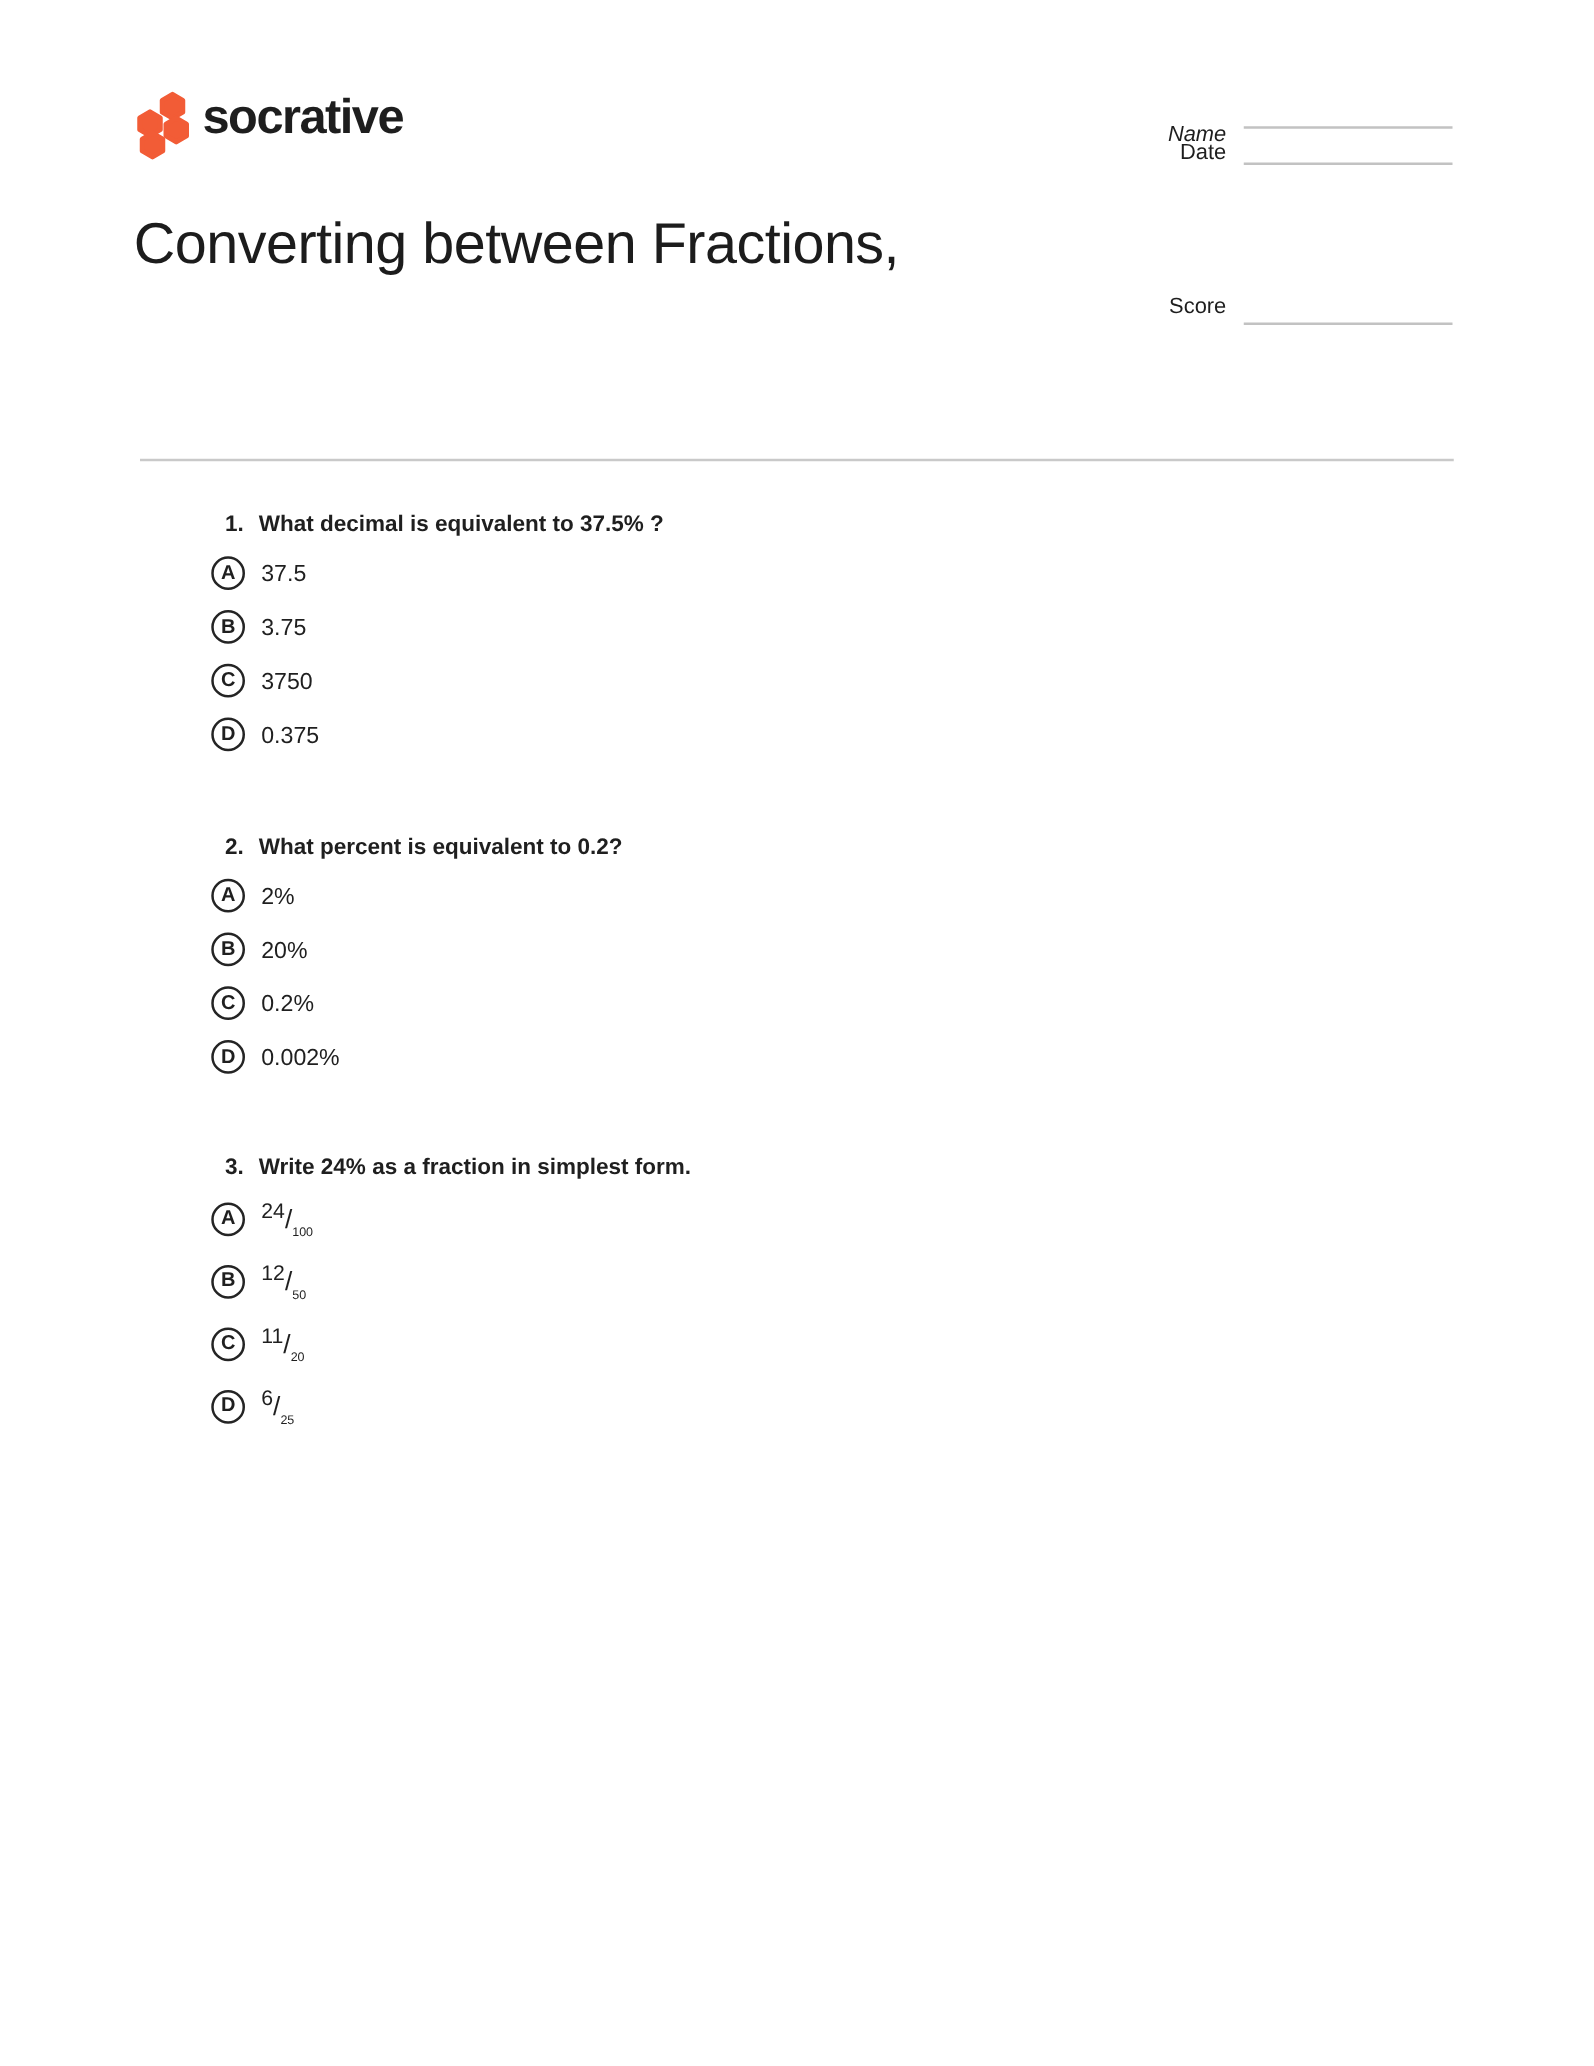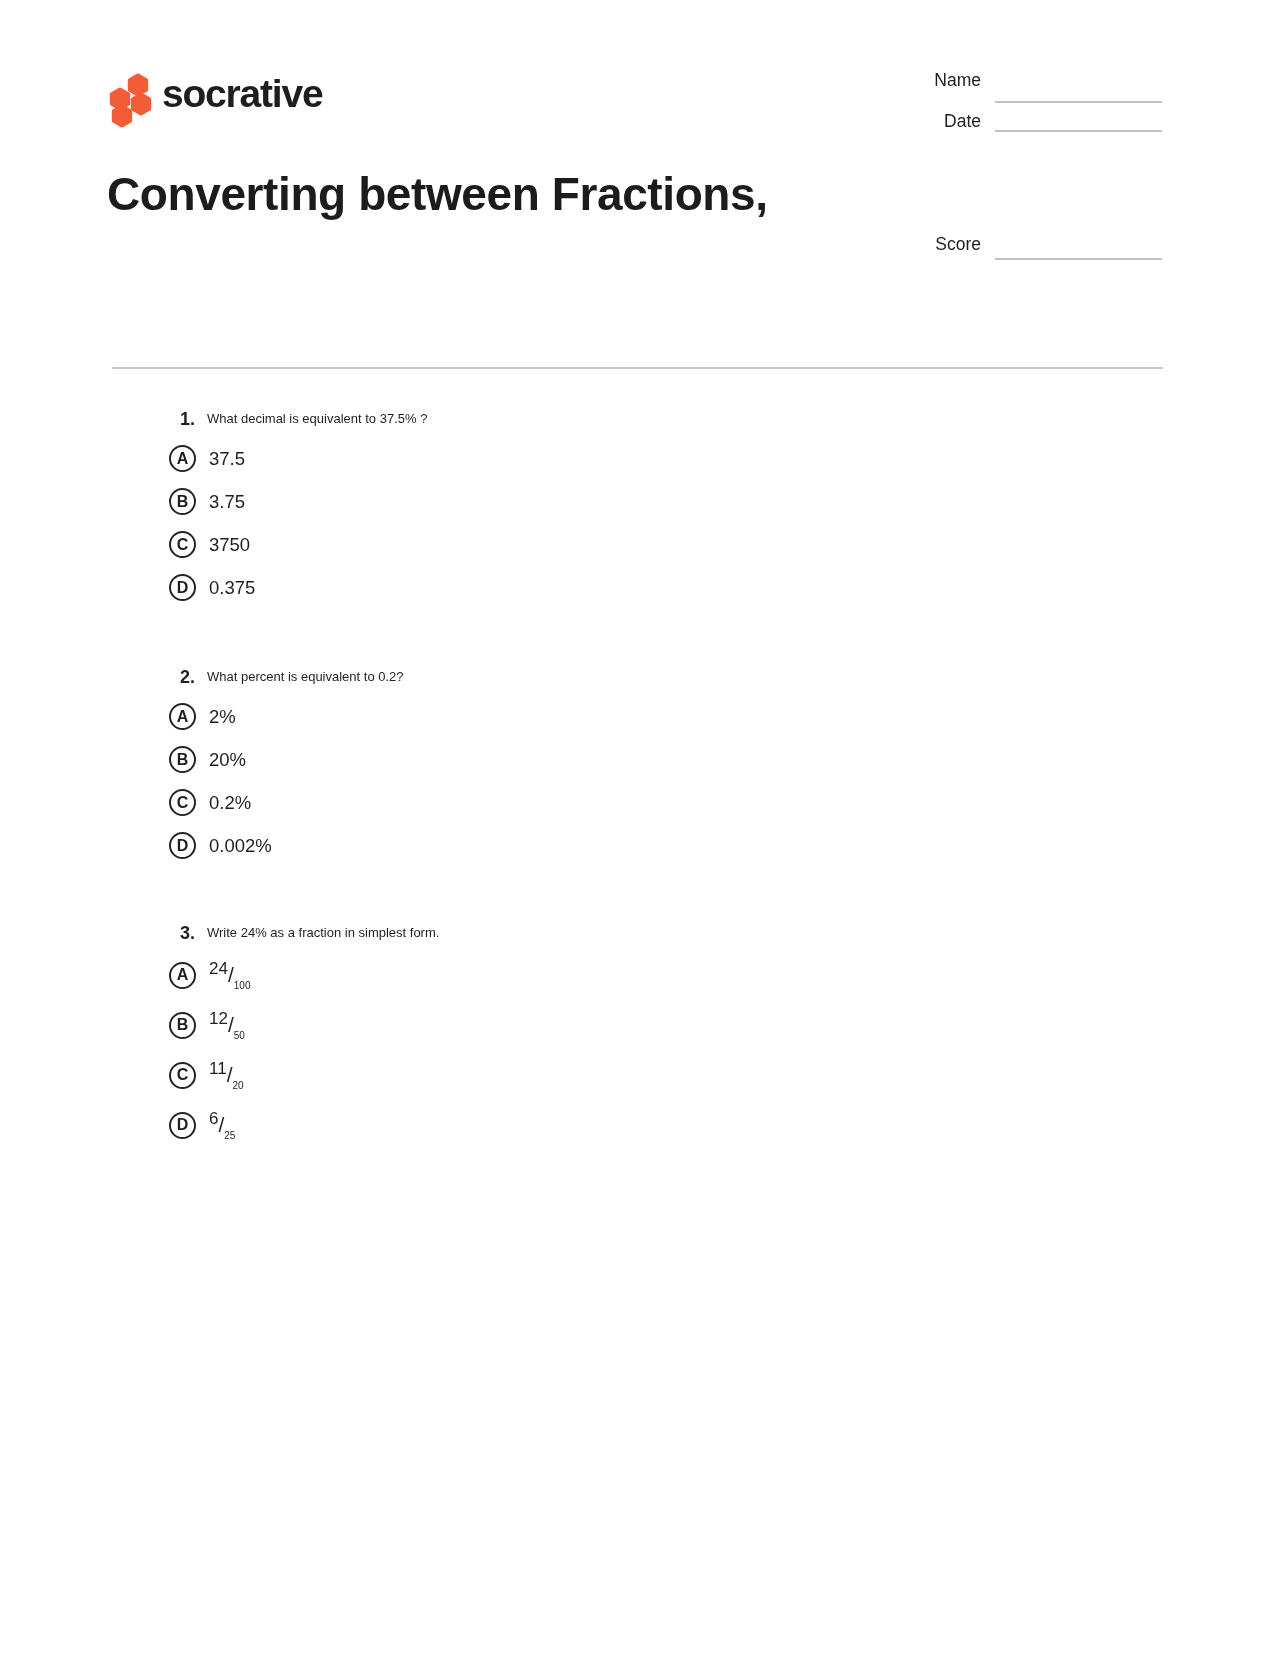--- a/index.html
+++ b/index.html
@@ -20,50 +20,50 @@
     position:absolute; left:58px; top:12px;
     font-size:39px; font-weight:700; letter-spacing:-1.2px; color:#1e1e1e;
     line-height:44px;
   }
 
   
   .field-label {
     position:absolute; font-size:17.5px; color:#1e1e1e; line-height:22px;
     text-align:right; width:80px;
   }
-  .lbl-name  { left:901px; top:69px; }
+  .lbl-name  { left:901px; top:96px;font-style:italic; }
   .lbl-date  { left:901px; top:110px; }
   .lbl-score { left:901px; top:233px; }
   .fill-line {
     position:absolute; left:995px; width:167px; height:2px; background:#c2c2c2;
   }
   .line-name  { top:101px; }
   .line-date  { top:130px; }
   .line-score { top:258px; }
 
   
   .title {
     position:absolute; left:107px; top:166px; width:820px;
-    font-size:46px; font-weight:700; line-height:56.5px;
+    font-size:46px; font-weight:400; line-height:56.5px;
     letter-spacing:-0.4px; color:#1c1c1c;
   }
 
   
   .divider {
     position:absolute; left:112px; top:367px; width:1051px; height:2px;
     background:#c9c9c9;
   }
 
   
   .question { position:absolute; left:0; width:1275px; }
   .q1 { top:407px; } .q2 { top:665px; } .q3 { top:921px; }
 
   .q-row { display:flex; padding-left:169px; line-height:24px; margin-bottom:12px; }
   .q-num { width:26px; text-align:right; font-weight:700; font-size:18px; }
-  .q-text { margin-left:12px; font-size:13px; }
+  .q-text { margin-left:12px; font-size:18px;font-weight:bold; }
 
   .opt { display:flex; align-items:center; padding-left:169px; height:31px; margin-bottom:12px; }
   .q3 .opt { height:36px; margin-bottom:14px; }
   .bubble {
     width:27px; height:27px; border:2px solid #242424; border-radius:50%;
     display:flex; align-items:center; justify-content:center;
     font-size:16px; font-weight:700; color:#1f1f1f; flex:0 0 auto;
   }
   .opt-text { margin-left:13px; font-size:18.5px; }
 

